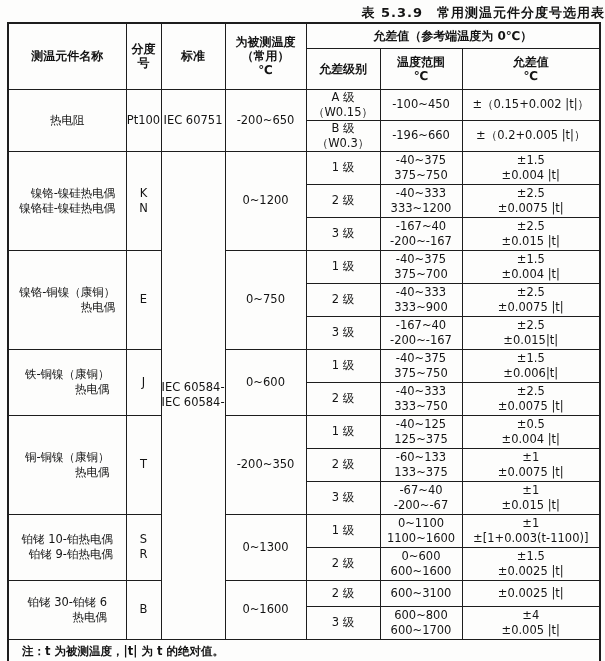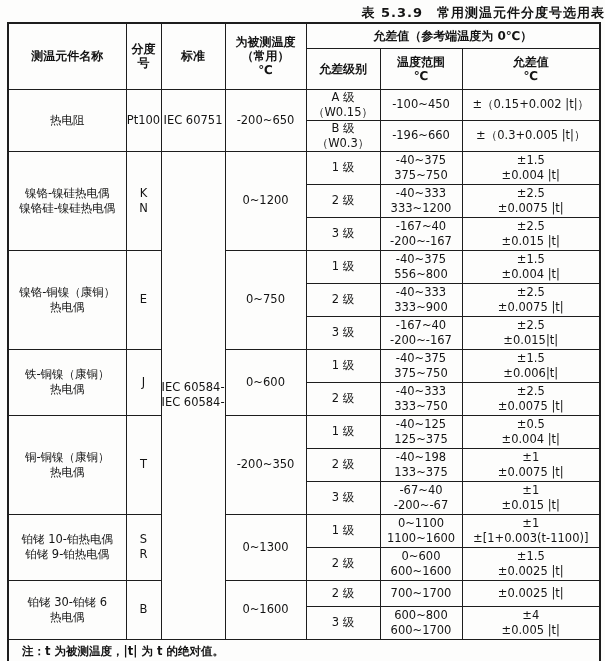--- a/index.html
+++ b/index.html
@@ -40,21 +40,21 @@
   tr.h2{height:41px;}
   tr.r26{height:26px;}
   tr.r33{height:33px;}
   tr.noterow{height:25px;}
   tr.noterow td{
     text-align:left;
     padding-left:13px;
     font-weight:bold;
     font-size:11.5px;
   }
-  td.name .nb{display:inline-block;text-align:center;}
+  td.name .nb{display:inline-block;text-align:right;}
   .ln{white-space:nowrap;}
 </style>
 </head>
 <body>
 
 <div class="title">表 5.3.9　常用测温元件分度号选用表</div>
 
 <table>
   <colgroup>
     <col style="width:118px">
@@ -95,21 +95,21 @@
     <td rowspan="2">Pt100</td>
     <td rowspan="2">IEC 60751</td>
     <td rowspan="2">-200~650</td>
     <td>A 级（W0.15）</td>
     <td>-100~450</td>
     <td>±（0.15+0.002 |t|）</td>
   </tr>
   <tr class="r26">
     <td>B 级（W0.3）</td>
     <td>-196~660</td>
-    <td>±（0.3+0.005 |t|）</td>
+    <td>±（0.2+0.005 |t|）</td>
   </tr>
 
   <tr class="r33">
     <td rowspan="3" class="name">
       <div class="nb">
         <div class="ln">镍铬-镍硅热电偶</div>
         <div class="ln">镍铬硅-镍硅热电偶</div>
       </div>
     </td>
     <td rowspan="3">
@@ -159,21 +159,21 @@
       <div class="nb">
         <div class="ln">镍铬-铜镍（康铜）</div>
         <div class="ln">热电偶</div>
       </div>
     </td>
     <td rowspan="3">E</td>
     <td rowspan="3">0~750</td>
     <td>1 级</td>
     <td>
       <div class="ln">-40~375</div>
-      <div class="ln">556~800</div>
+      <div class="ln">375~700</div>
     </td>
     <td>
       <div class="ln">±1.5</div>
       <div class="ln">±0.004 |t|</div>
     </td>
   </tr>
   <tr class="r33">
     <td>2 级</td>
     <td>
       <div class="ln">-40~333</div>
@@ -242,21 +242,21 @@
       <div class="ln">125~375</div>
     </td>
     <td>
       <div class="ln">±0.5</div>
       <div class="ln">±0.004 |t|</div>
     </td>
   </tr>
   <tr class="r33">
     <td>2 级</td>
     <td>
-      <div class="ln">-40~198</div>
+      <div class="ln">-60~133</div>
       <div class="ln">133~375</div>
     </td>
     <td>
       <div class="ln">±1</div>
       <div class="ln">±0.0075 |t|</div>
     </td>
   </tr>
   <tr class="r33">
     <td>3 级</td>
     <td>
@@ -306,21 +306,21 @@
   <tr class="r26">
     <td rowspan="2" class="name">
       <div class="nb">
         <div class="ln">铂铑 30-铂铑 6</div>
         <div class="ln">热电偶</div>
       </div>
     </td>
     <td rowspan="2">B</td>
     <td rowspan="2">0~1600</td>
     <td>2 级</td>
-    <td>700~1700</td>
+    <td>600~3100</td>
     <td>±0.0025 |t|</td>
   </tr>
   <tr class="r33">
     <td>3 级</td>
     <td>
       <div class="ln">600~800</div>
       <div class="ln">600~1700</div>
     </td>
     <td>
       <div class="ln">±4</div>

